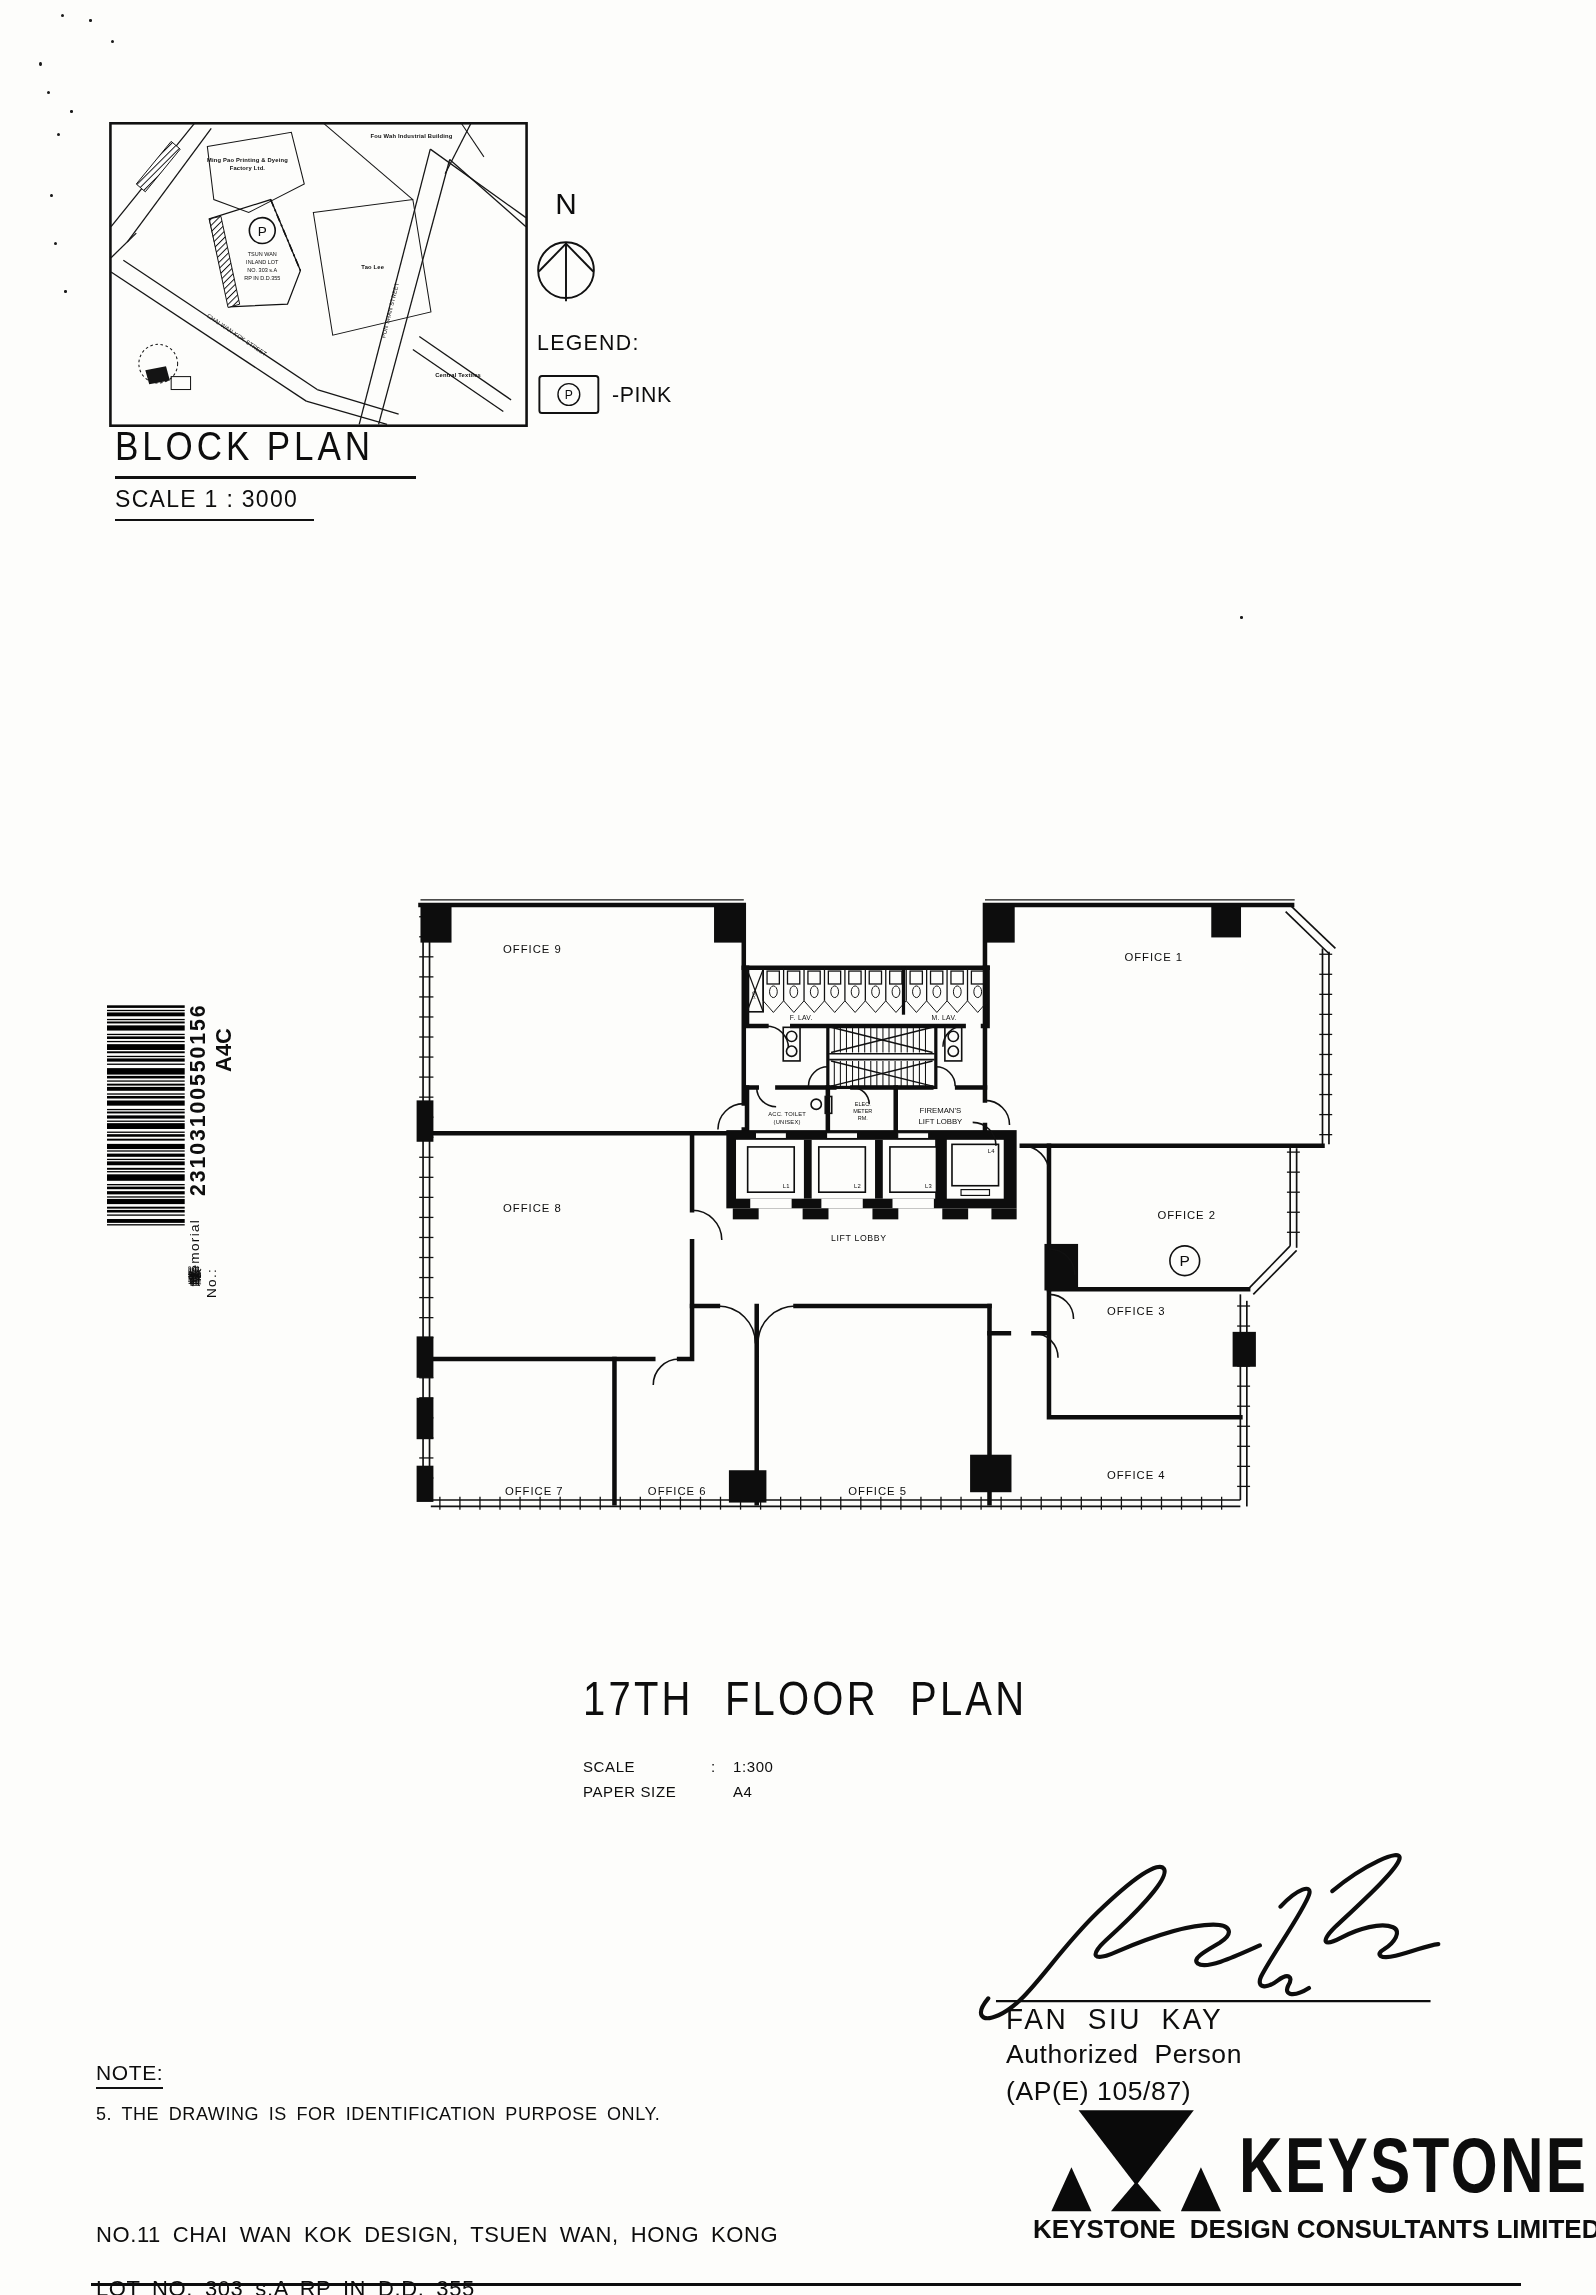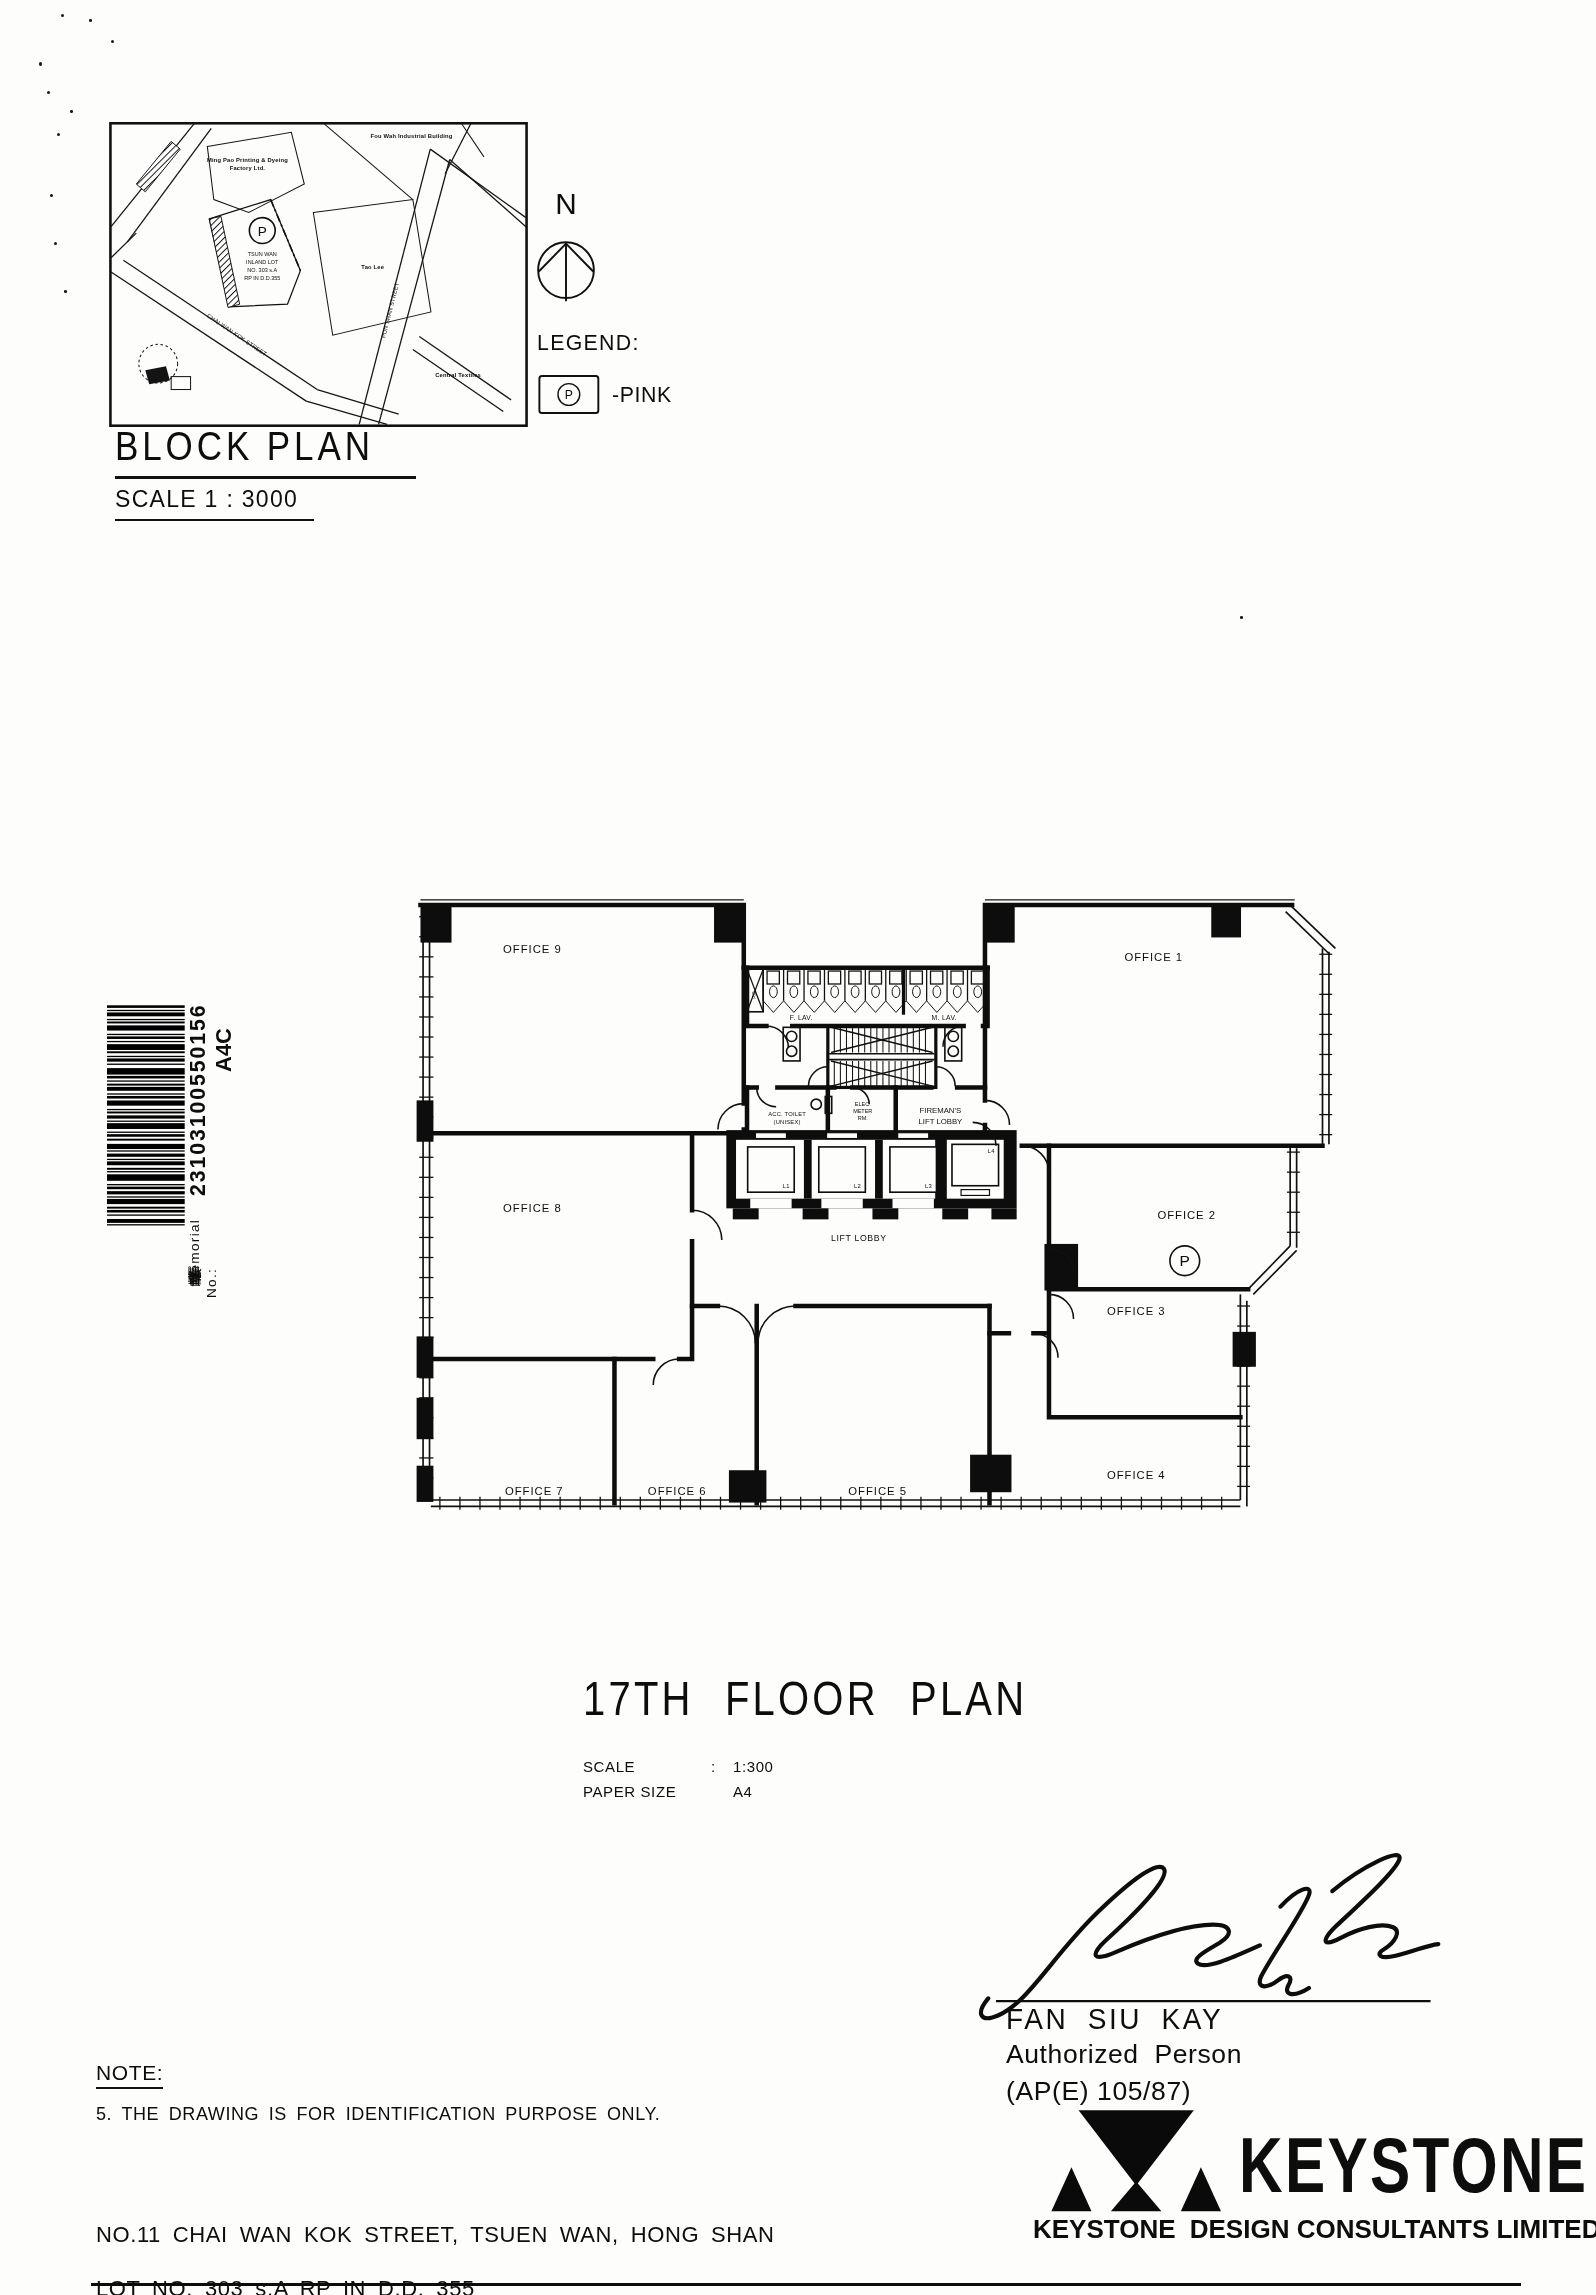--- a/index.html
+++ b/index.html
@@ -546,21 +546,21 @@
     <path d="M560,96 C608,56 668,28 664,46 C660,64 600,118 564,152 C540,176 548,182 574,168 C600,154 636,144 654,152 C668,158 656,176 640,186 C626,194 634,202 658,196 C690,188 706,180 724,178"></path>
   </g>
   <line x1="40" y1="266" x2="712" y2="266" stroke="#0d0d0d" stroke-width="3.5"></line>
 </svg>
 <div class="abs" id="sig-name">FAN SIU KAY</div>
 <div class="abs" id="sig-role">Authorized Person</div>
 <div class="abs" id="sig-cert">(AP(E) 105/87)</div>
 
 <div class="abs" id="note-heading">NOTE:</div>
 <div class="abs" id="note-item">5. THE DRAWING IS FOR IDENTIFICATION PURPOSE ONLY.</div>
-<div class="abs" id="addr1">NO.11 CHAI WAN KOK STREET, TSUEN WAN, HONG SHAN</div>
+<div class="abs" id="addr1">NO.11 CHAI WAN KOK DESIGN, TSUEN WAN, HONG KONG</div>
 <div class="abs" id="addr2">LOT NO. 303 s.A RP IN D.D. 355</div>
 <div class="abs" id="bottom-rule"></div>
 
 <svg class="abs" style="left:1041px;top:2109px" width="191" height="105" viewBox="0 0 295 162">
   <g fill="#0a0a0a">
     <polygon points="58,2 236,2 147,118"></polygon>
     <polygon points="147,112 108,158 186,158"></polygon>
     <polygon points="16,158 78,158 47,90"></polygon>
     <polygon points="216,158 278,158 247,90"></polygon>
   </g>

